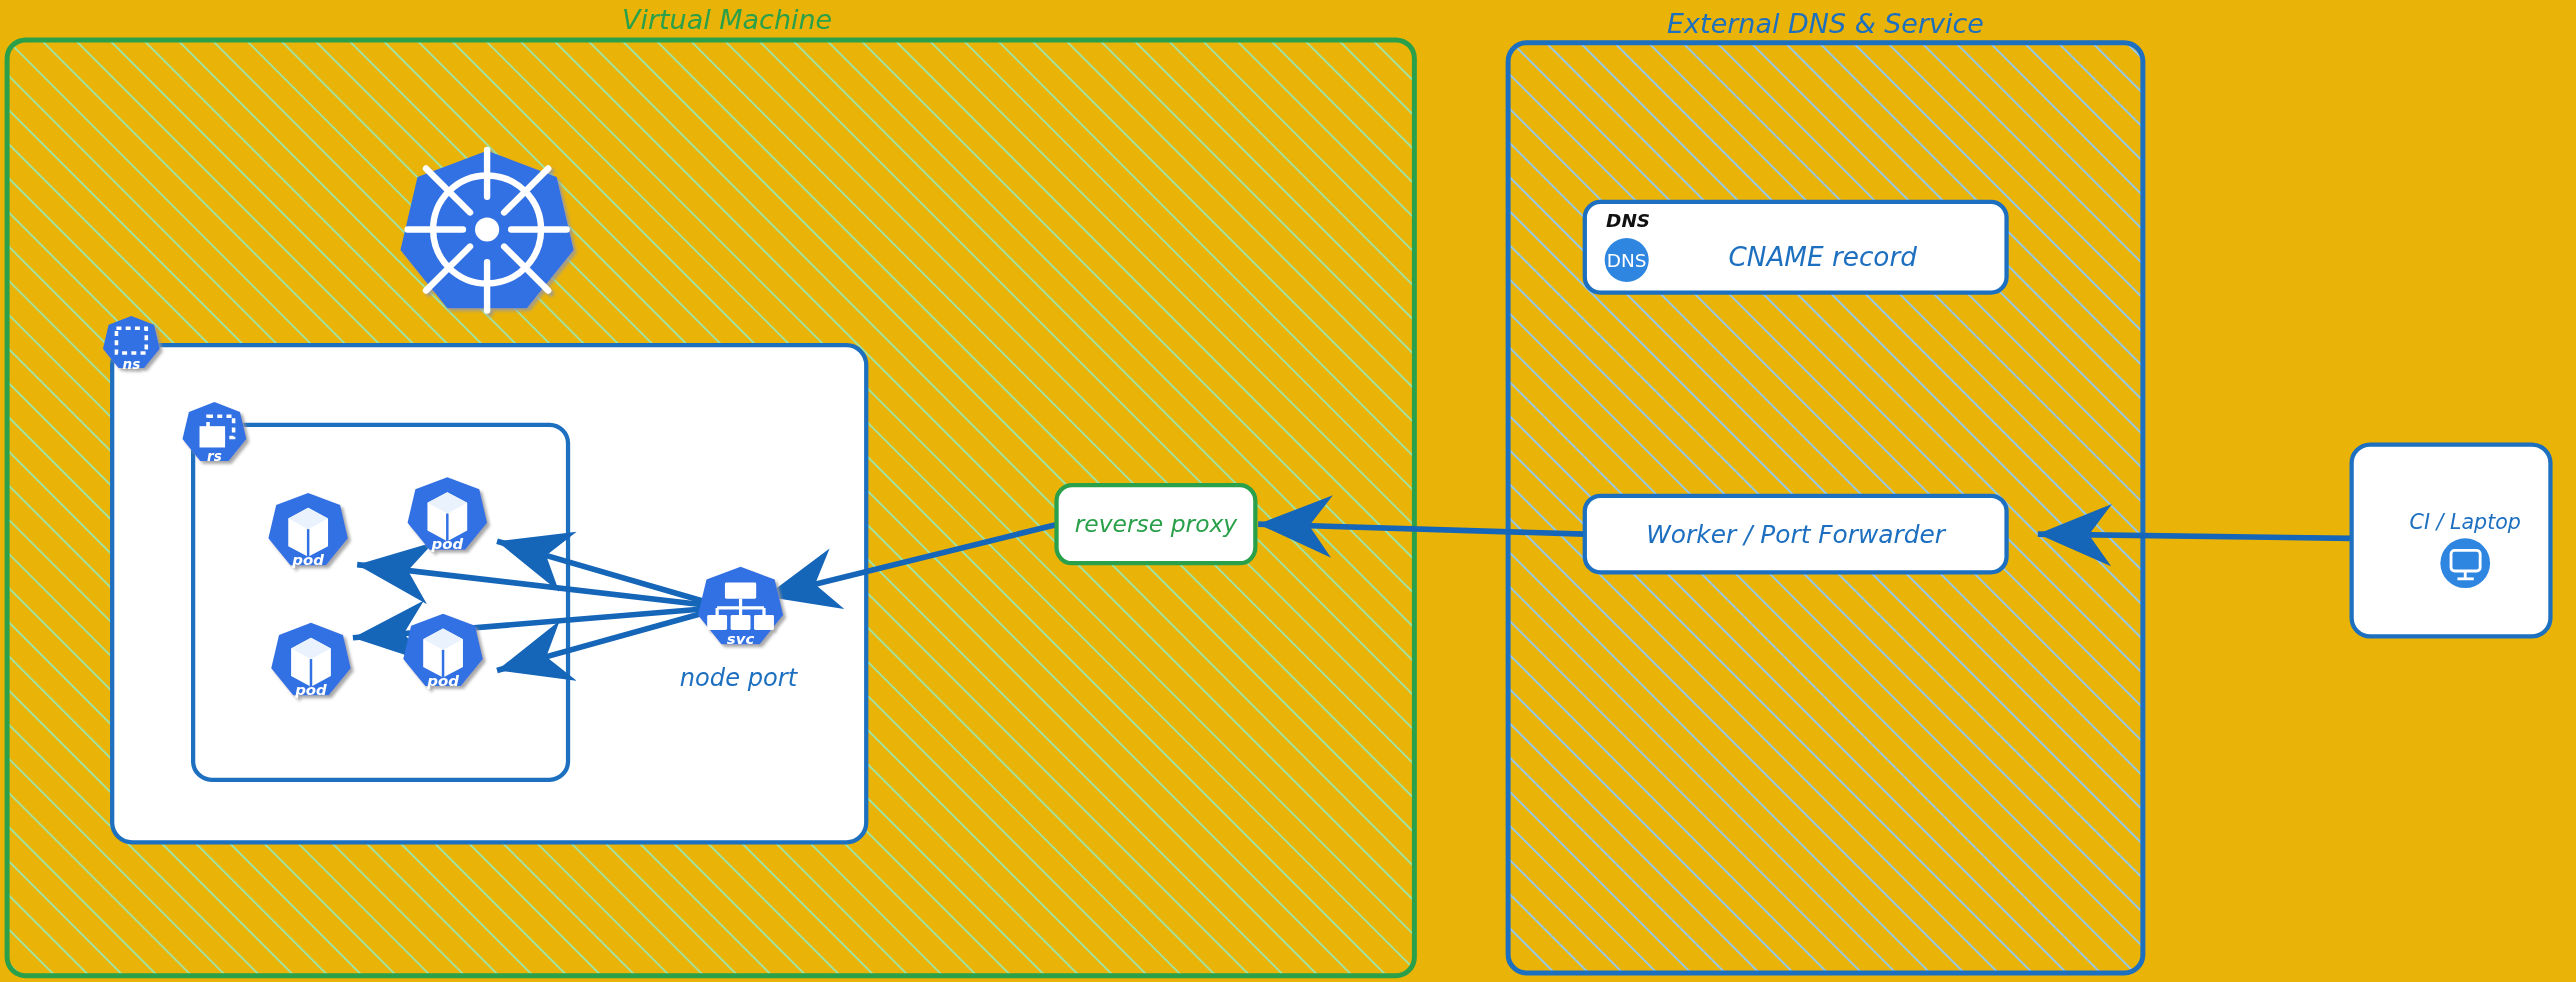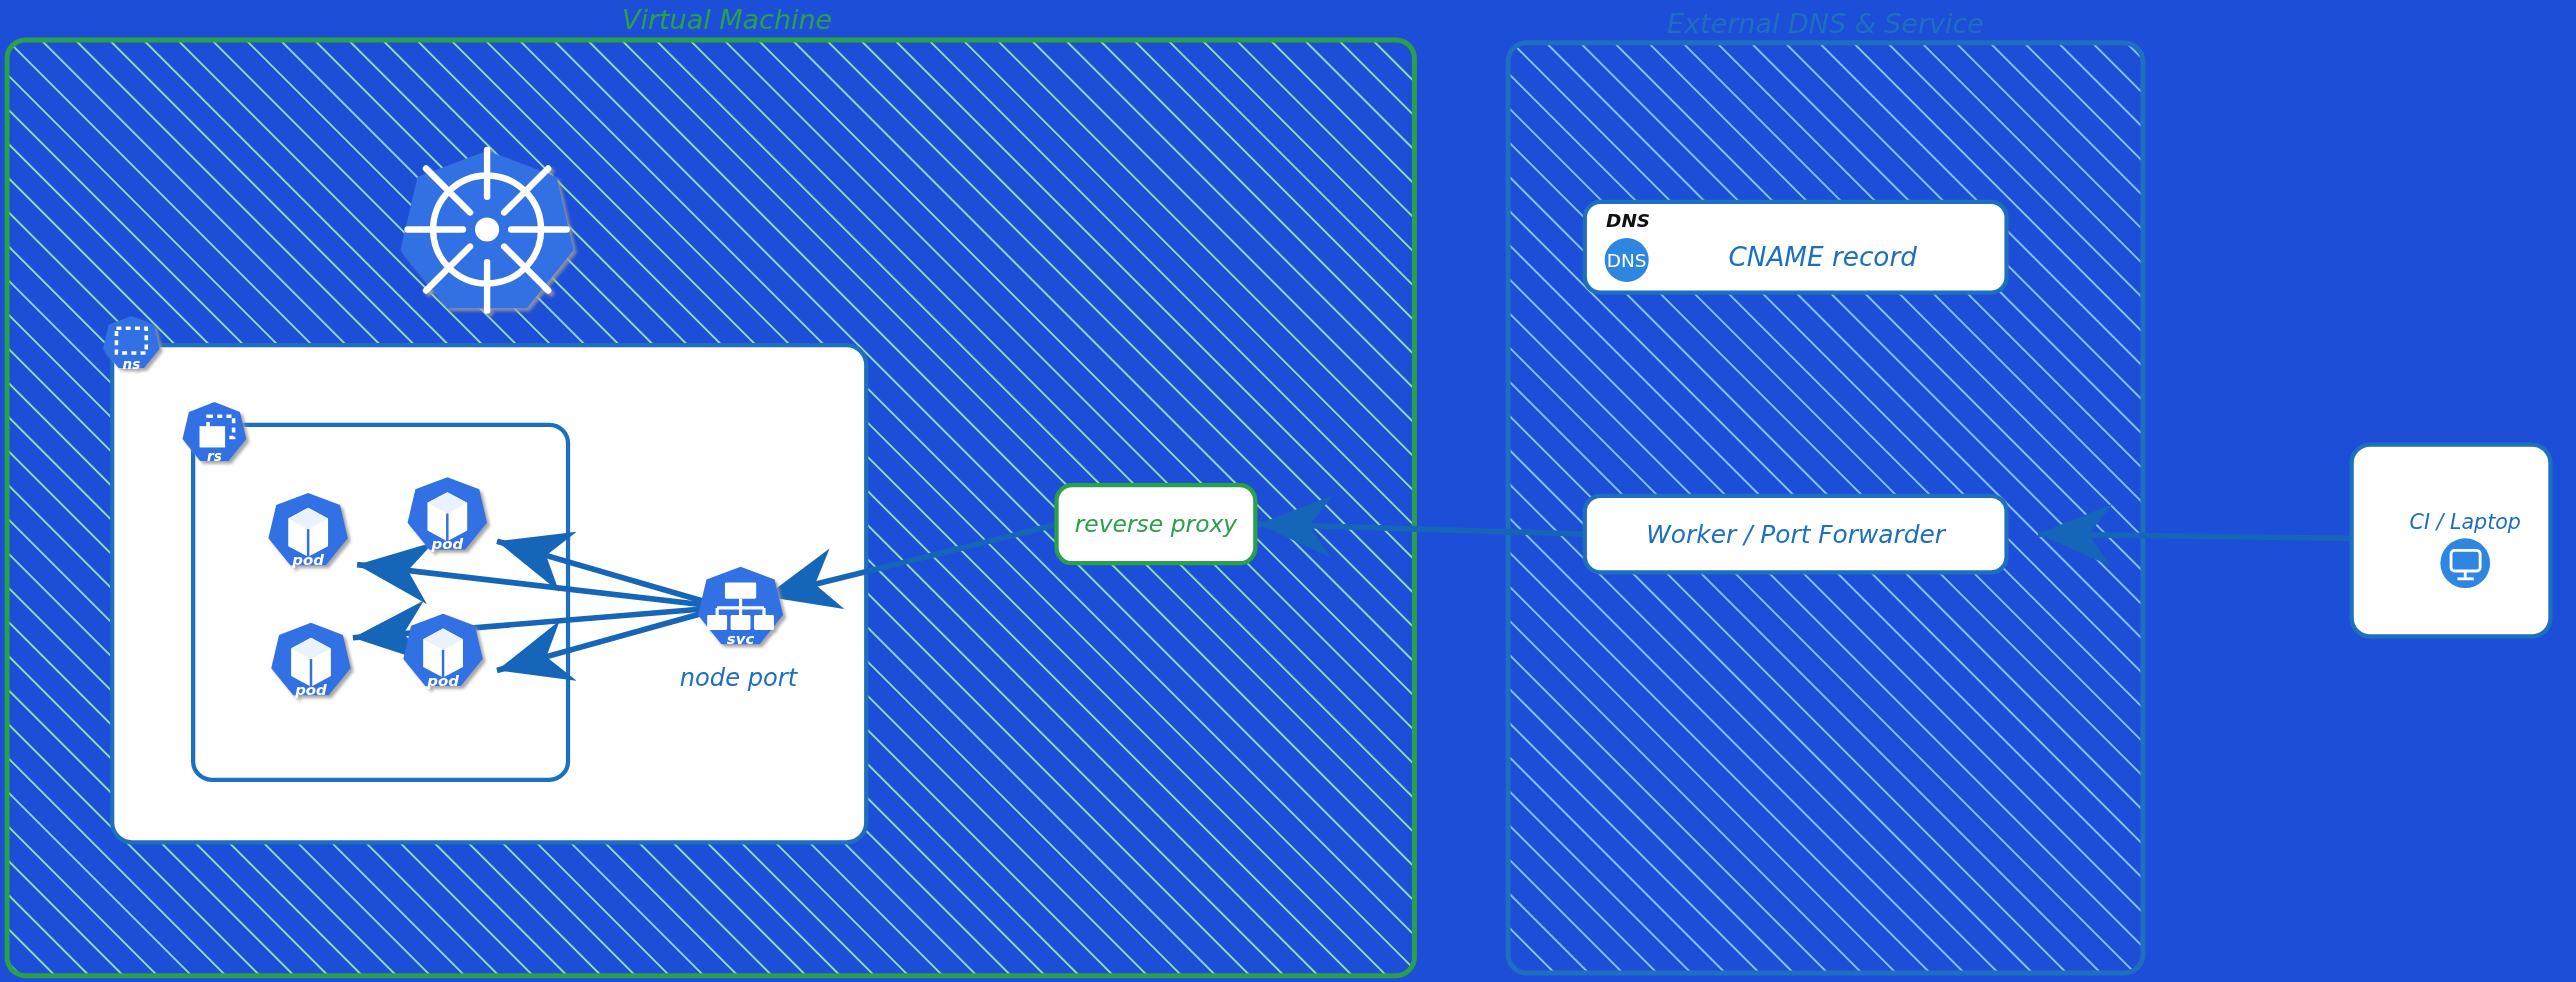--- a/index.html
+++ b/index.html
@@ -8,21 +8,21 @@
     padding: 0;
     background: #ffffff;
   }
   body {
     font-family: "DejaVu Sans", sans-serif;
   }
   #canvas {
     position: relative;
     width: 2576px;
     height: 983px;
-    background: #1d4ed8;
+    background: #eab308;
     overflow: hidden;
   }
   svg.layer {
     position: absolute;
     left: 0;
     top: 0;
     width: 2576px;
     height: 983px;
   }
   .hand {

